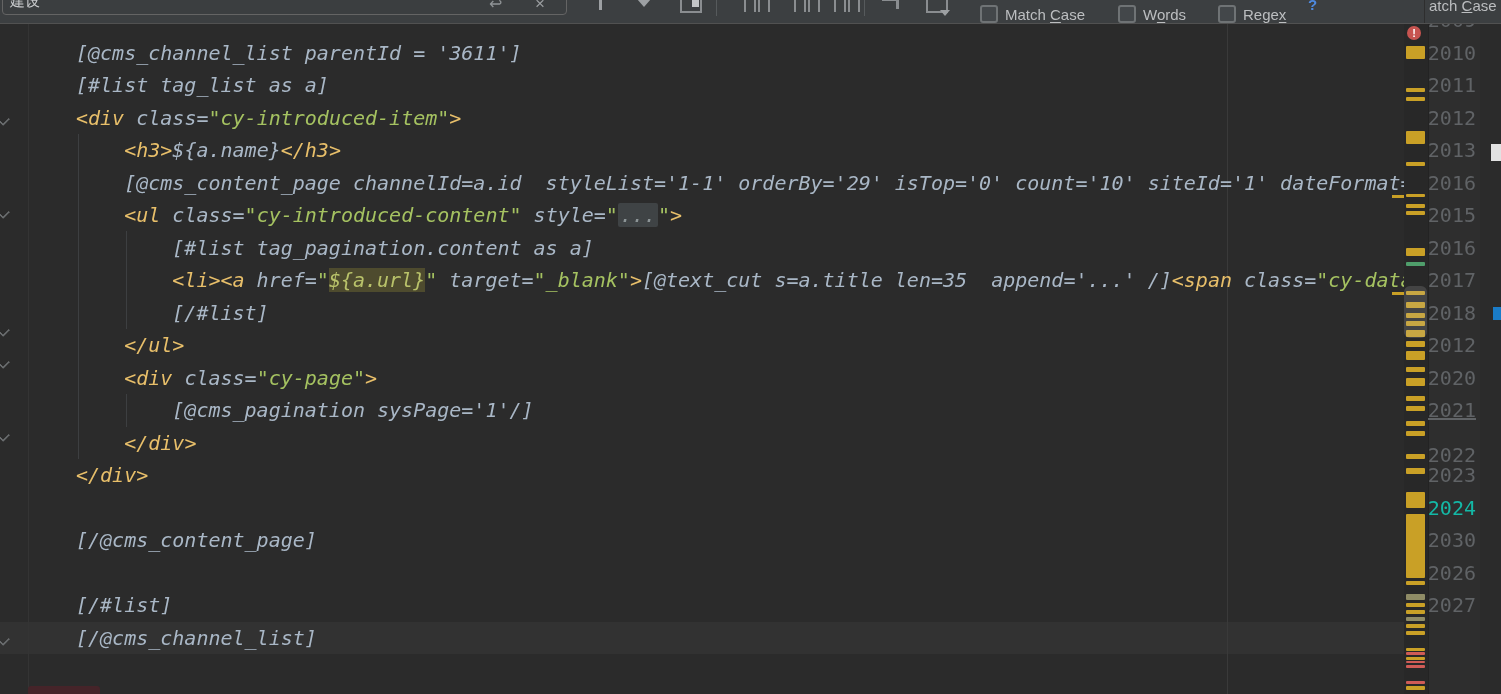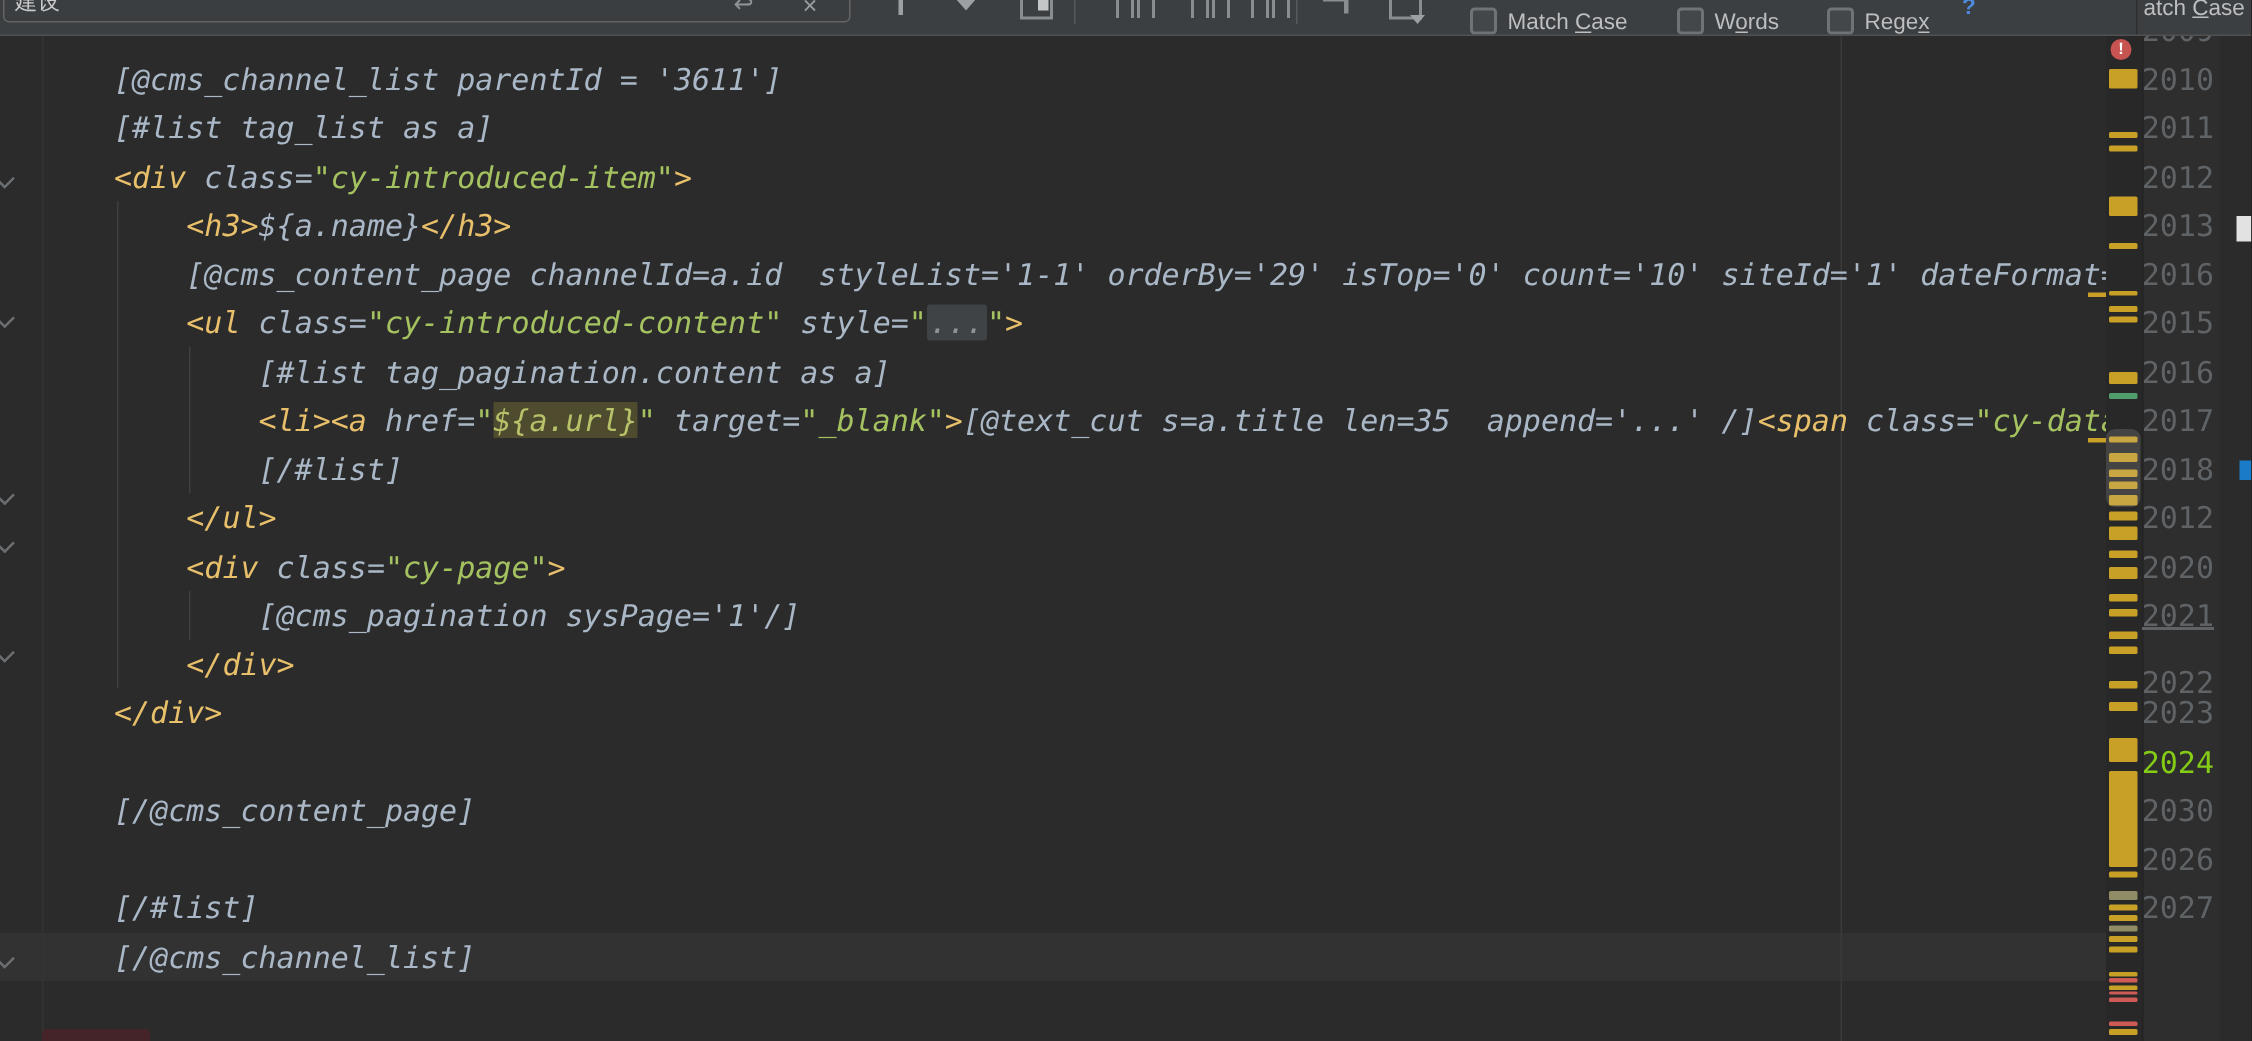--- a/index.html
+++ b/index.html
@@ -52,21 +52,21 @@
   .stripe{position:absolute;left:1404px;top:23px;width:24px;height:671px;background:#282828;z-index:10;}
   .mark{position:absolute;left:2px;width:19px;border-radius:1px;}
   .err-ico{position:absolute;left:3px;top:3px;width:14px;height:14px;border-radius:50%;background:#c75450;
            color:#fff;font-size:11px;font-weight:bold;text-align:center;line-height:14px;}
   .thumb{position:absolute;left:0px;top:263px;width:23px;height:52px;background:rgba(200,200,200,0.18);border-radius:6px;}
   
   .rgutter{position:absolute;left:1428px;top:0;width:52px;height:694px;background:#2e2e2e;z-index:5;
            border-left:1px solid #232323;}
   .lnum{position:absolute;right:5px;height:32.5px;line-height:32.5px;
         font-family:"DejaVu Sans Mono",monospace;font-size:20px;color:#606366;}
-  .lnum.cur{color:#84cc16;}
+  .lnum.cur{color:#14b8a6;}
   .rcode{position:absolute;left:1480px;top:0;width:21px;height:694px;background:#2b2b2b;z-index:5;}
   .sq-white{position:absolute;left:11px;top:144px;width:10px;height:17px;background:#e2e2e2;}
   .sq-blue{position:absolute;left:13px;top:307px;width:8px;height:13px;background:#1a7cc8;}
   
   .red-popup{position:absolute;left:28px;top:686px;width:72px;height:8px;background:#452429;
              border-radius:3px 3px 0 0;z-index:20;}
 </style>
 </head>
 <body>
 

